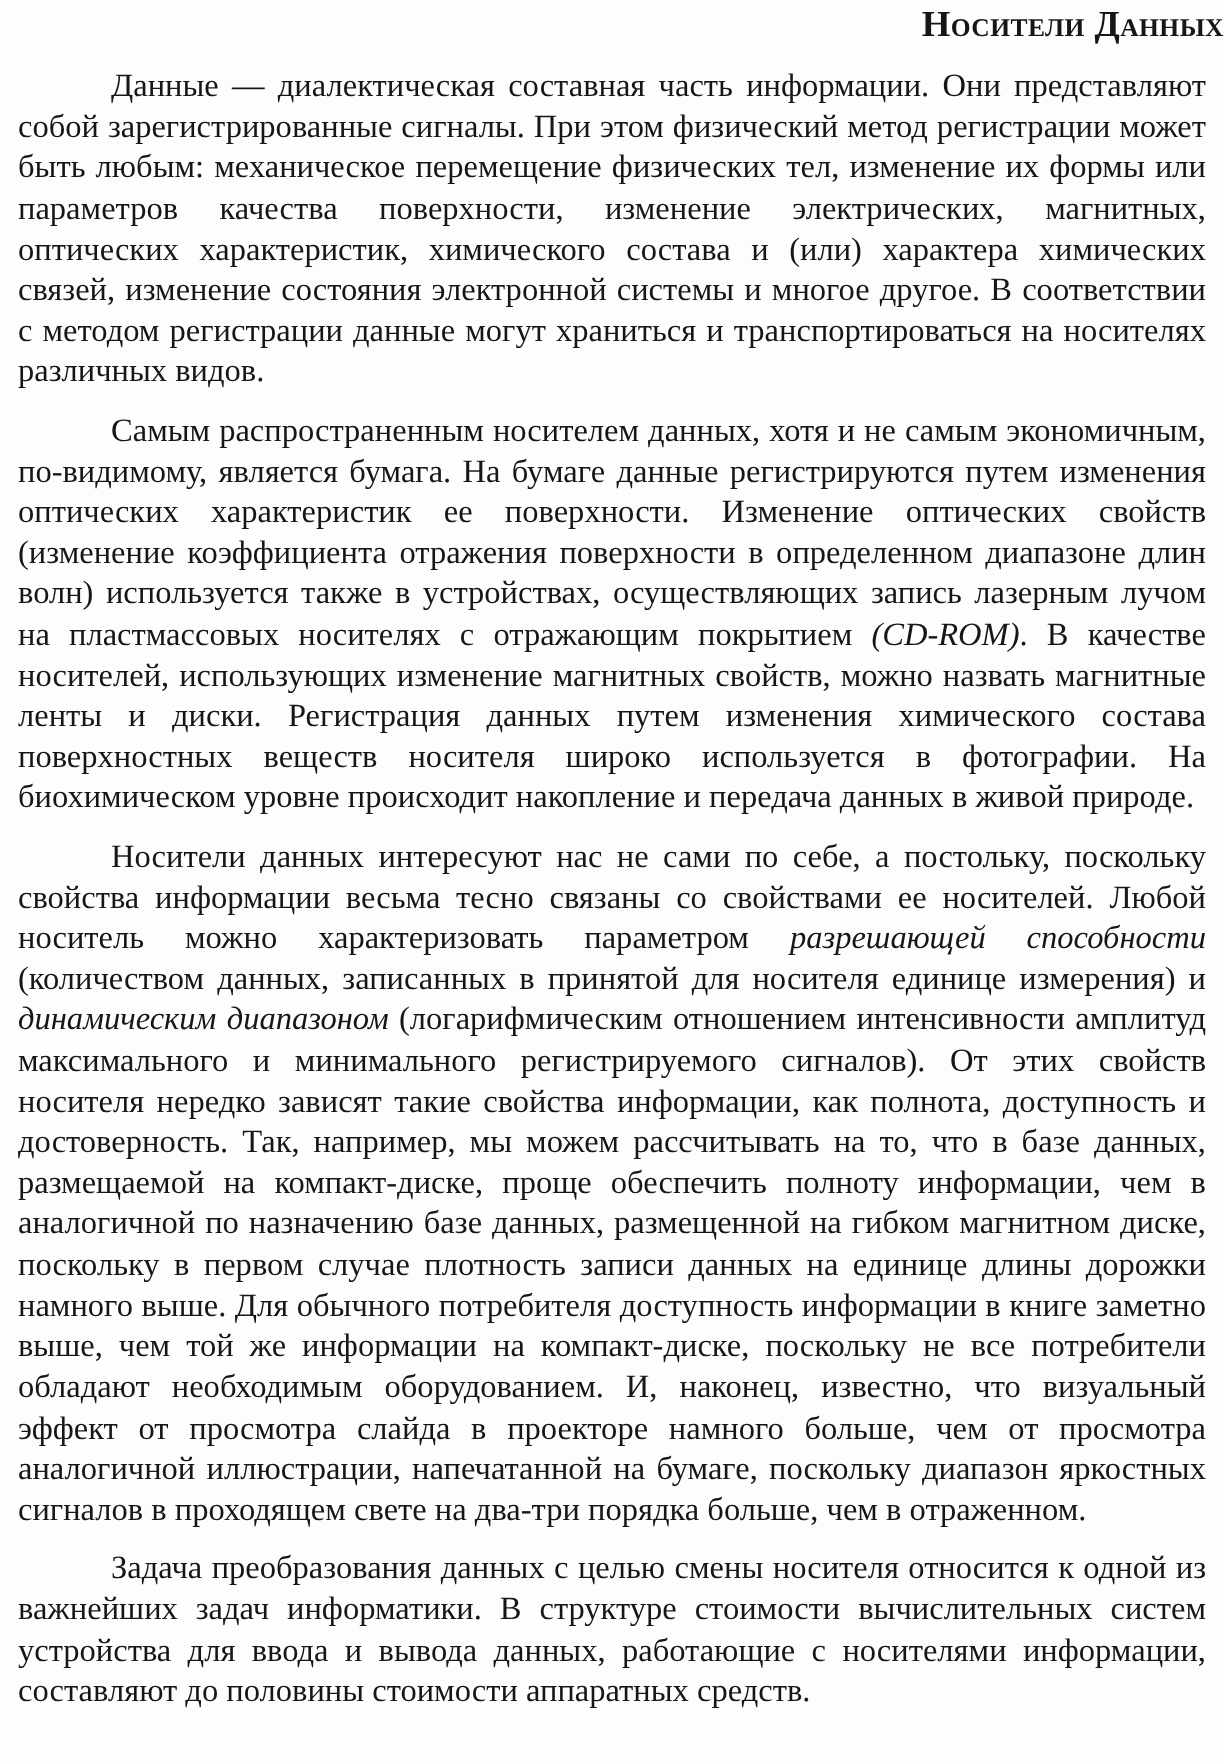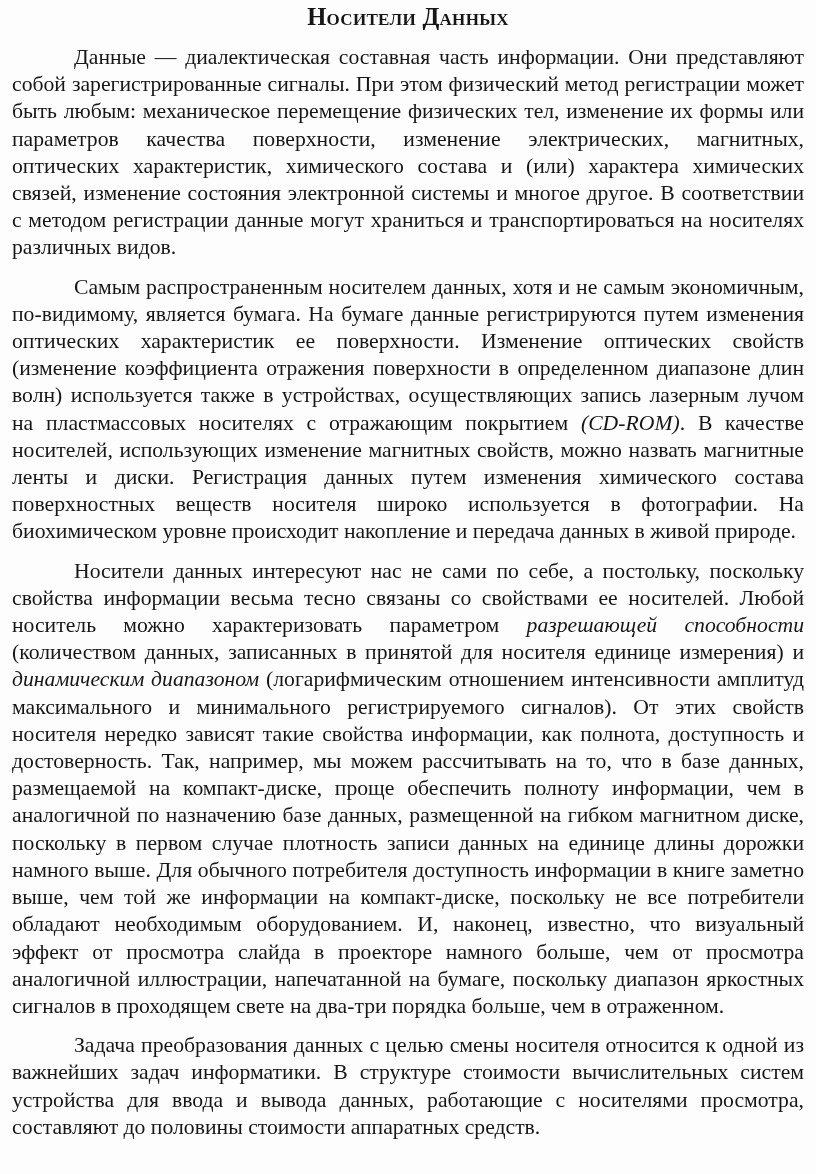--- a/index.html
+++ b/index.html
@@ -24,21 +24,21 @@
     text-align: justify;
     color: #161616;
   }
   .doc-title {
     margin: 0;
     padding: 0;
     font-family: "Liberation Serif", "DejaVu Serif", serif;
     font-size: 24.5px;
     line-height: 30px;
     font-weight: bold;
-    text-align: center;
+    text-align: right;
     text-transform: capitalize;     
     font-variant: small-caps;       
     letter-spacing: 0.3px;
   }
   .doc-body p {
     margin: 12px;
     padding: 0;
     text-indent: 62px;
   }
   .doc-body em {
@@ -47,15 +47,15 @@
 </style>
 </head>
 <body style="background: rgb(253, 253, 253);">
 
 <main class="page" style="color: rgb(22, 22, 22);">
   <h1 class="doc-title">Носители данных</h1>
   <section class="doc-body" id="doc-body">
       <p><span>Данные — диалектическая составная часть информации. Они представляют собой зарегистрированные сигналы. При этом физический метод регистрации может быть любым: механическое перемещение физических тел, изменение их формы или параметров качества поверхности, изменение электрических, магнитных, оптических характеристик, химического состава и (или) характера химических связей, изменение состояния электронной системы и многое другое. В соответствии с методом регистрации данные могут храниться и транспортироваться на носителях различных видов.</span></p>
       <p><span>Самым распространенным носителем данных, хотя и не самым экономичным, по-видимому, является бумага. На бумаге данные регистрируются путем изменения оптических характеристик ее поверхности. Изменение оптических свойств (изменение коэффициента отражения поверхности в определенном диапазоне длин волн) используется также в устройствах, осуществляющих запись лазерным лучом на пластмассовых носителях с отражающим покрытием </span><em>(CD-ROM)</em><span>. В качестве носителей, использующих изменение магнитных свойств, можно назвать магнитные ленты и диски. Регистрация данных путем изменения химического состава поверхностных веществ носителя широко используется в фотографии. На биохимическом уровне происходит накопление и передача данных в живой природе.</span></p>
       <p><span>Носители данных интересуют нас не сами по себе, а постольку, поскольку свойства информации весьма тесно связаны со свойствами ее носителей. Любой носитель можно характеризовать параметром </span><em>разрешающей способности</em><span> (количеством данных, записанных в принятой для носителя единице измерения) и </span><em>динамическим диапазоном</em><span> (логарифмическим отношением интенсивности амплитуд максимального и минимального регистрируемого сигналов). От этих свойств носителя нередко зависят такие свойства информации, как полнота, доступность и достоверность. Так, например, мы можем рассчитывать на то, что в базе данных, размещаемой на компакт-диске, проще обеспечить полноту информации, чем в аналогичной по назначению базе данных, размещенной на гибком магнитном диске, поскольку в первом случае плотность записи данных на единице длины дорожки намного выше. Для обычного потребителя доступность информации в книге заметно выше, чем той же информации на компакт-диске, поскольку не все потребители обладают необходимым оборудованием. И, наконец, известно, что визуальный эффект от просмотра слайда в проекторе намного больше, чем от просмотра аналогичной иллюстрации, напечатанной на бумаге, поскольку диапазон яркостных сигналов в проходящем свете на два-три порядка больше, чем в отраженном.</span></p>
-      <p><span>Задача преобразования данных с целью смены носителя относится к одной из важнейших задач информатики. В структуре стоимости вычислительных систем устройства для ввода и вывода данных, работающие с носителями просмотра, составляют до половины стоимости аппаратных средств.</span></p>
+      <p><span>Задача преобразования данных с целью смены носителя относится к одной из важнейших задач информатики. В структуре стоимости вычислительных систем устройства для ввода и вывода данных, работающие с носителями информации, составляют до половины стоимости аппаратных средств.</span></p>
     </section>
 </main>
 
 </body></html>

